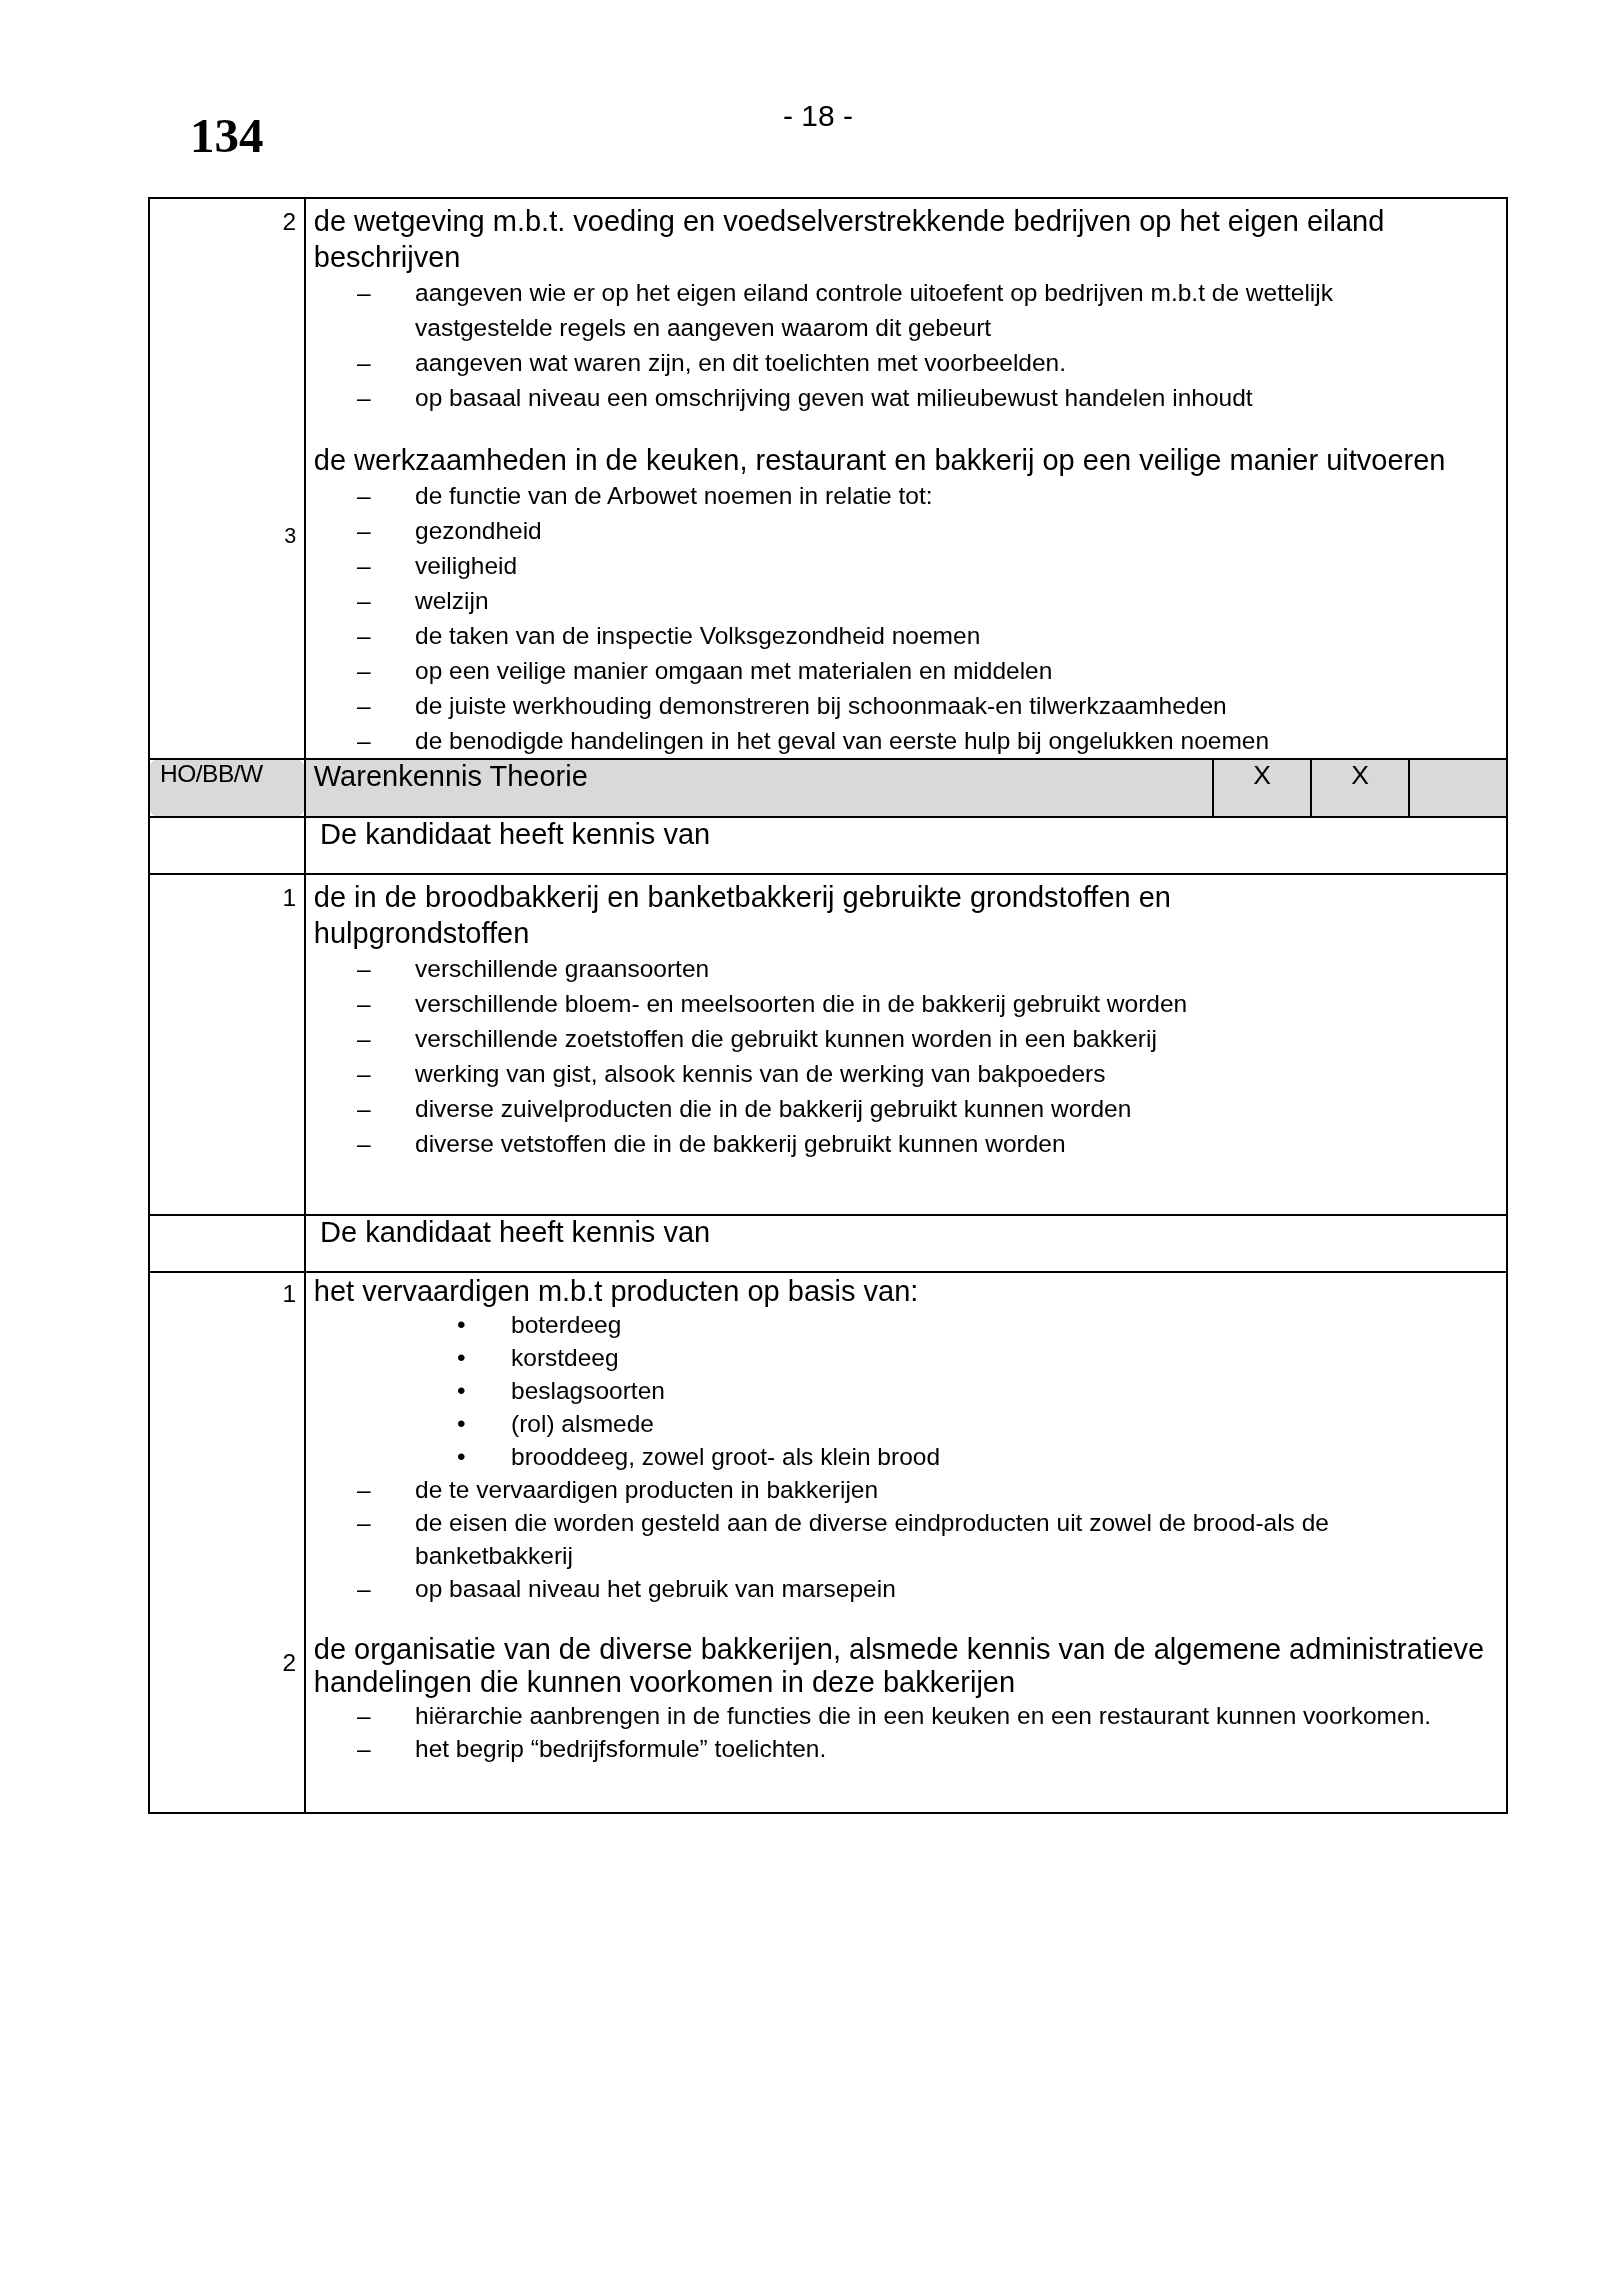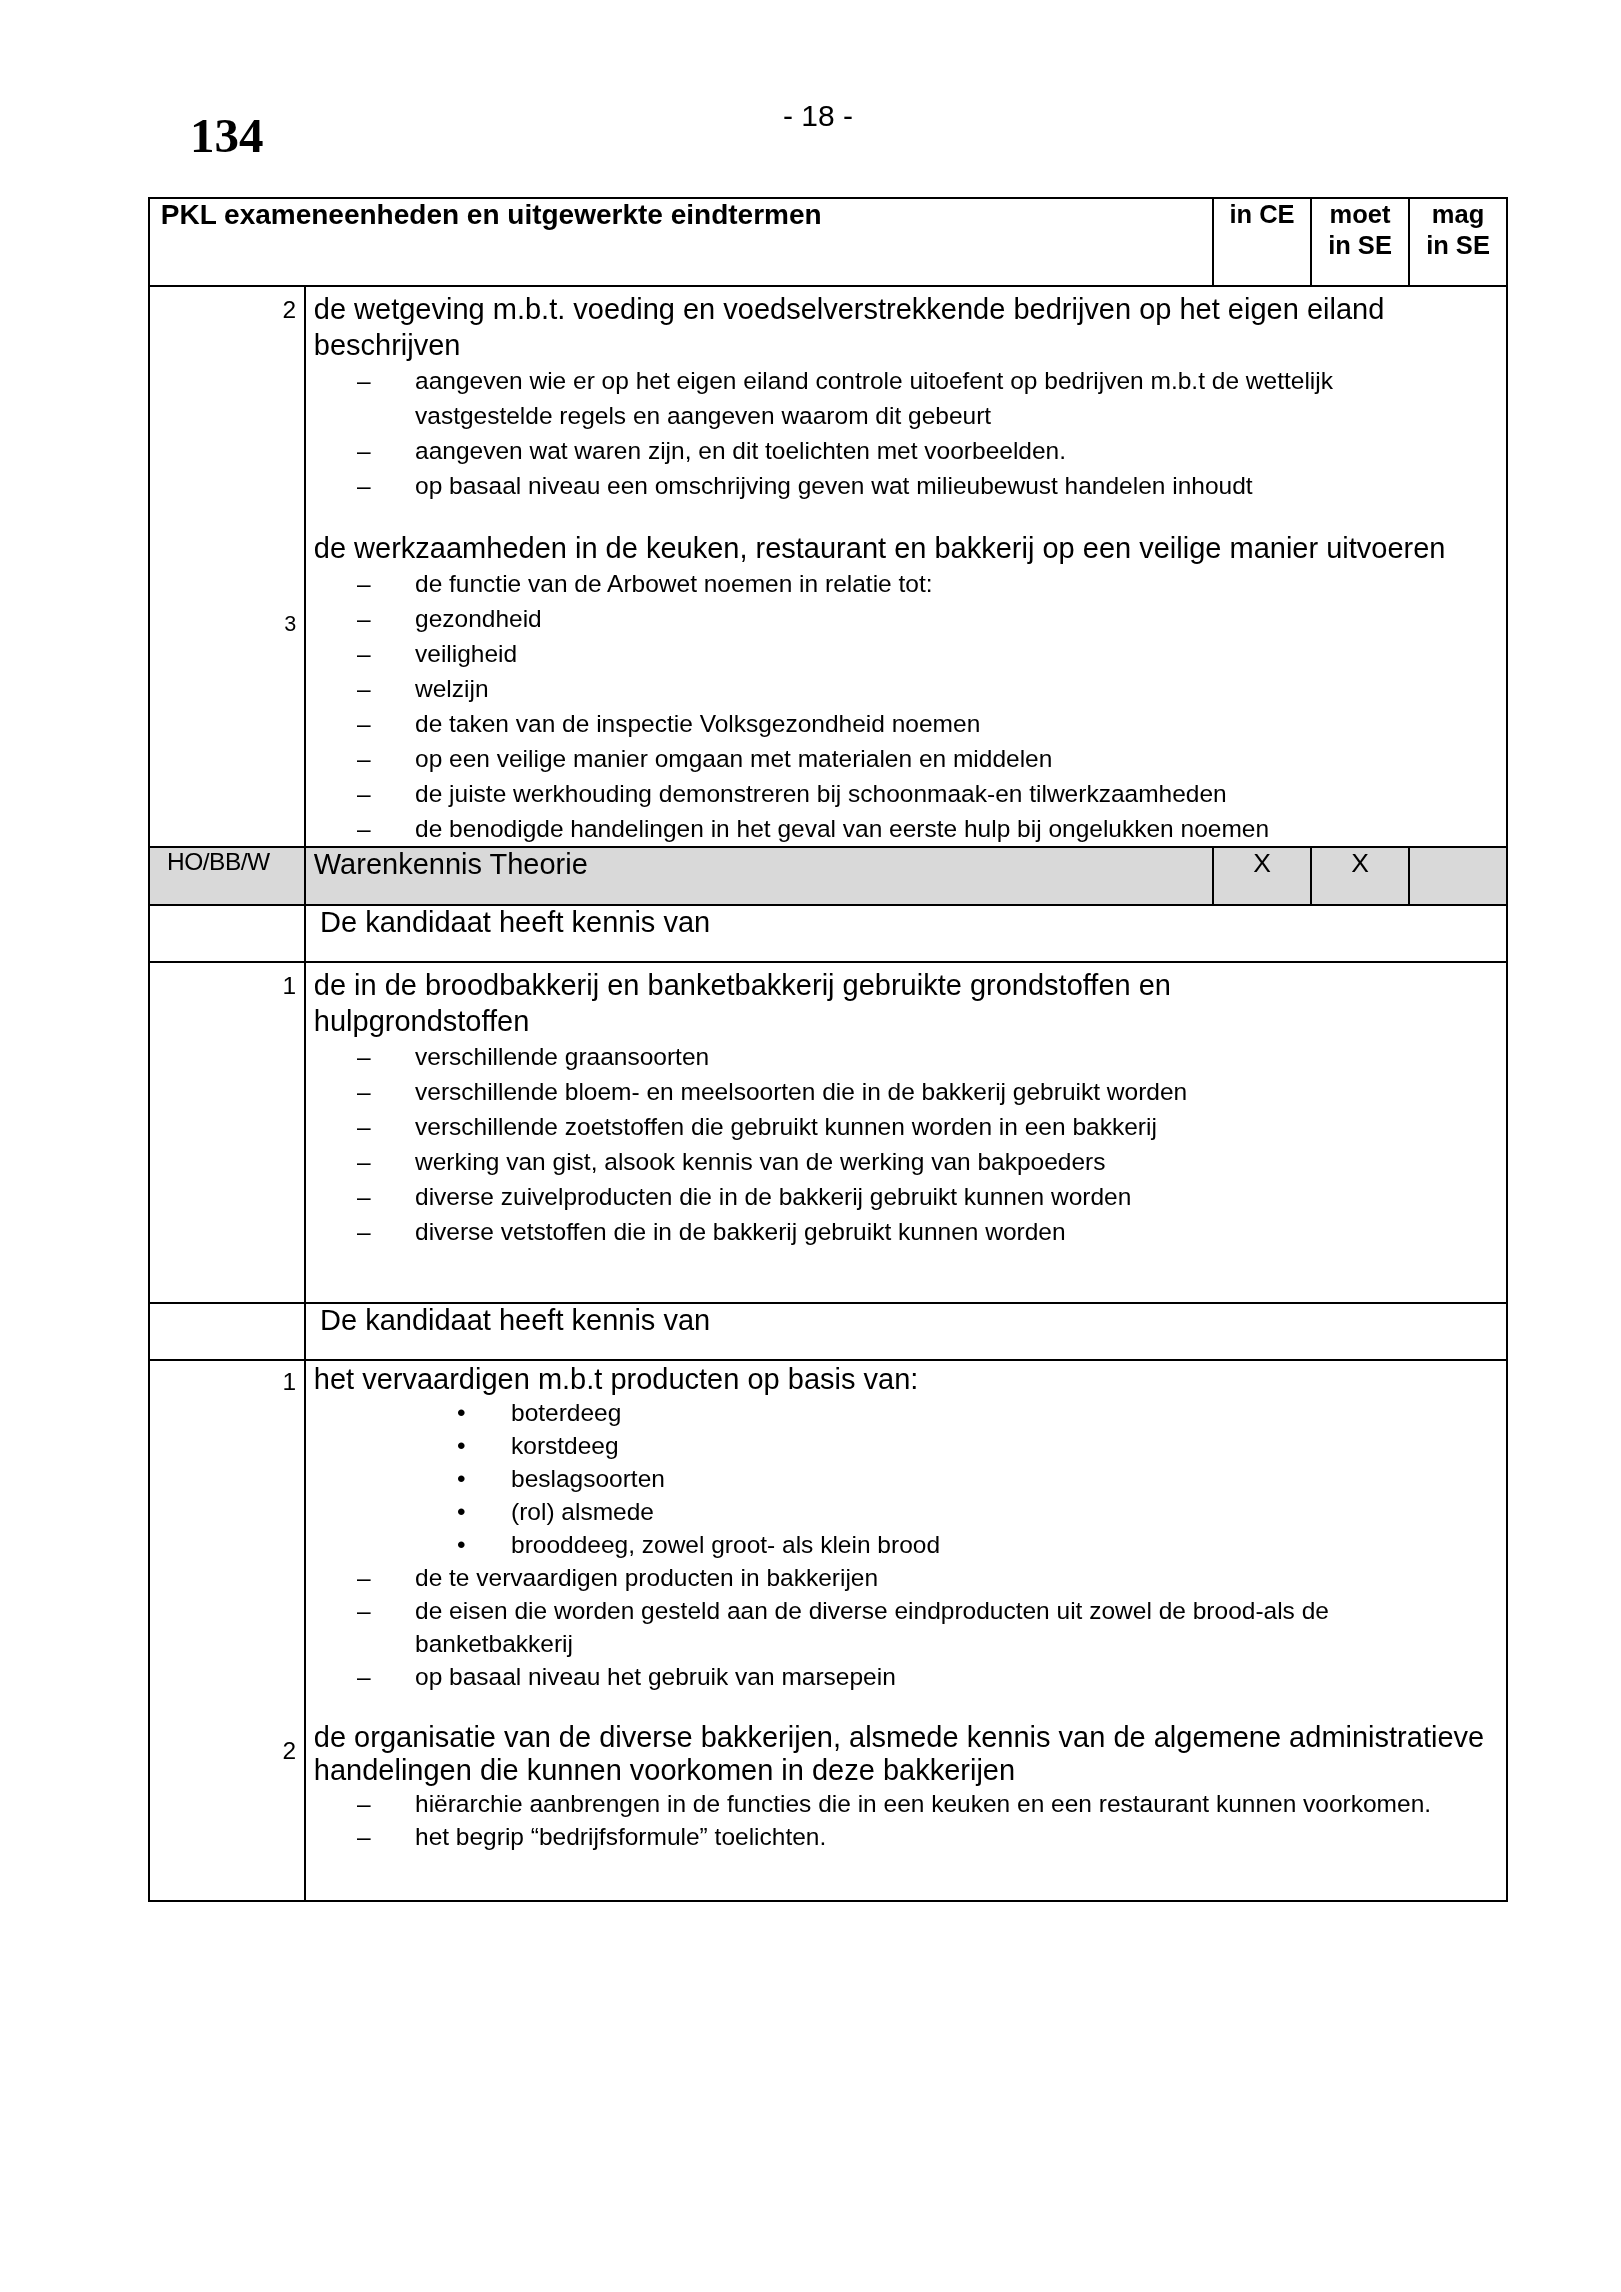--- a/index.html
+++ b/index.html
@@ -13,21 +13,21 @@
   col.c-main { width: 908px; }
   col.c-ce { width: 98px; }
   col.c-moet { width: 98px; }
   col.c-mag { width: 98px; }
 
   .hdr td { height: 86px; vertical-align: middle; }
   .hdr-title { font-weight: bold; font-size: 28px; padding-left: 10.8px !important; }
   .hdr-col { font-weight: bold; font-size: 25.5px; line-height: 31px; text-align: center; }
 
   .section td { background: #d9d9d9; height: 56px; vertical-align: middle; }
-  .section .code { font-size: 24.5px; padding-left: 17px; letter-spacing: -0.5px; }
+  .section .code { font-size: 24.5px; padding-left: 10px; letter-spacing: -0.5px; border-radius: 10px; }
   .section .name { font-size: 29px; padding-left: 7.8px; }
   .section .mark { font-size: 26.5px; text-align: center; }
 
   .intro td { height: 55px; vertical-align: middle; }
   .intro .txt { font-size: 29px; padding-left: 14px; }
 
   .num-cell { text-align: right; padding-right: 7.8px !important; }
   .item { position: relative; }
   .item-num { font-size: 24.5px; line-height: 37px; }
   .item-title { font-size: 29px; line-height: 36px; padding-left: 7.8px; padding-right: 19.6px; }
@@ -45,32 +45,20 @@
 
 <table class="pkl">
   <colgroup>
     <col class="c-code">
       <col class="c-main">
       <col class="c-ce">
       <col class="c-moet">
       <col class="c-mag">
   </colgroup>
   <tbody>
-    <tr class="hdr">
-      <td colspan="2" class="hdr-title">PKL exameneenheden en uitgewerkte eindtermen</td>
-      <td class="hdr-col">in CE</td>
-      <td class="hdr-col">
-        <div>moet</div>
-        <div>in SE</div>
-      </td>
-      <td class="hdr-col">
-        <div>mag</div>
-        <div>in SE</div>
-      </td>
-    </tr>
 
     <tr>
       <td class="num-cell" style="height:431px;">
         <div style="height:3.9px"></div>
         <div class="item-num">2</div>
         <div style="height:277px"></div>
         <div class="item-num" style="font-size:21.6px;">3</div>
       </td>
       <td colspan="4" style="border-right:2.9px solid #000;">
         <div style="height:3.9px"></div>

